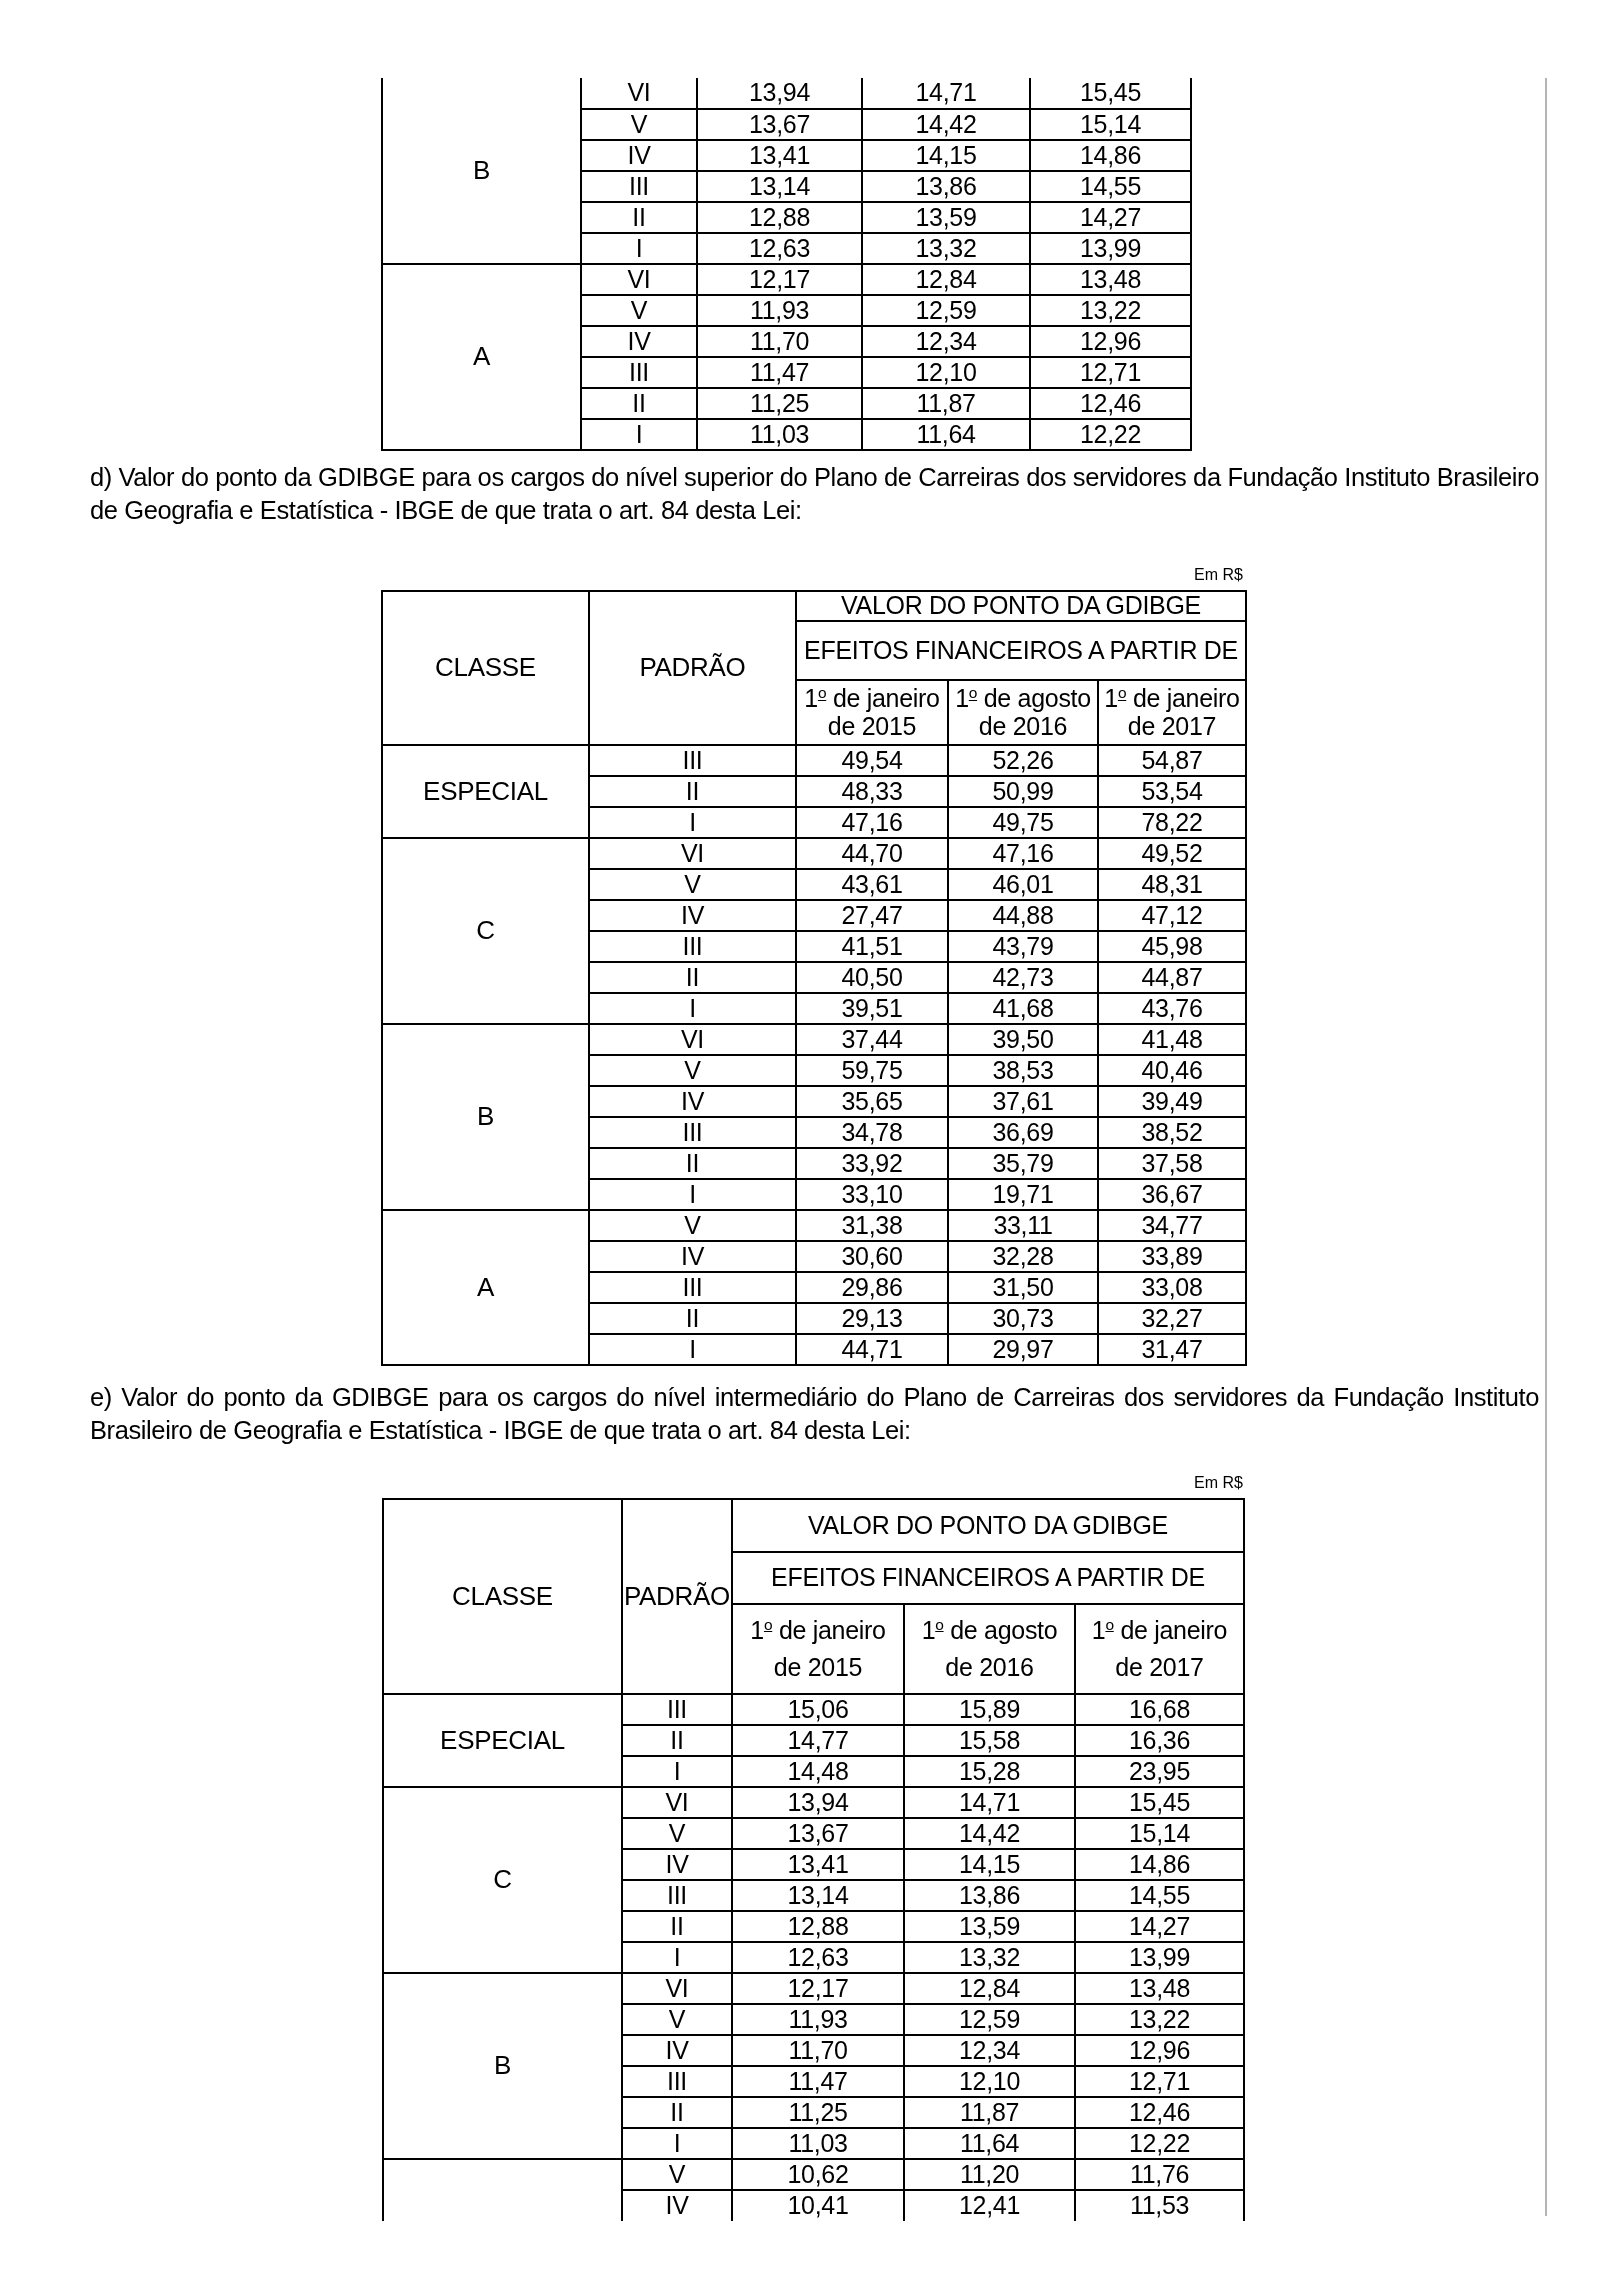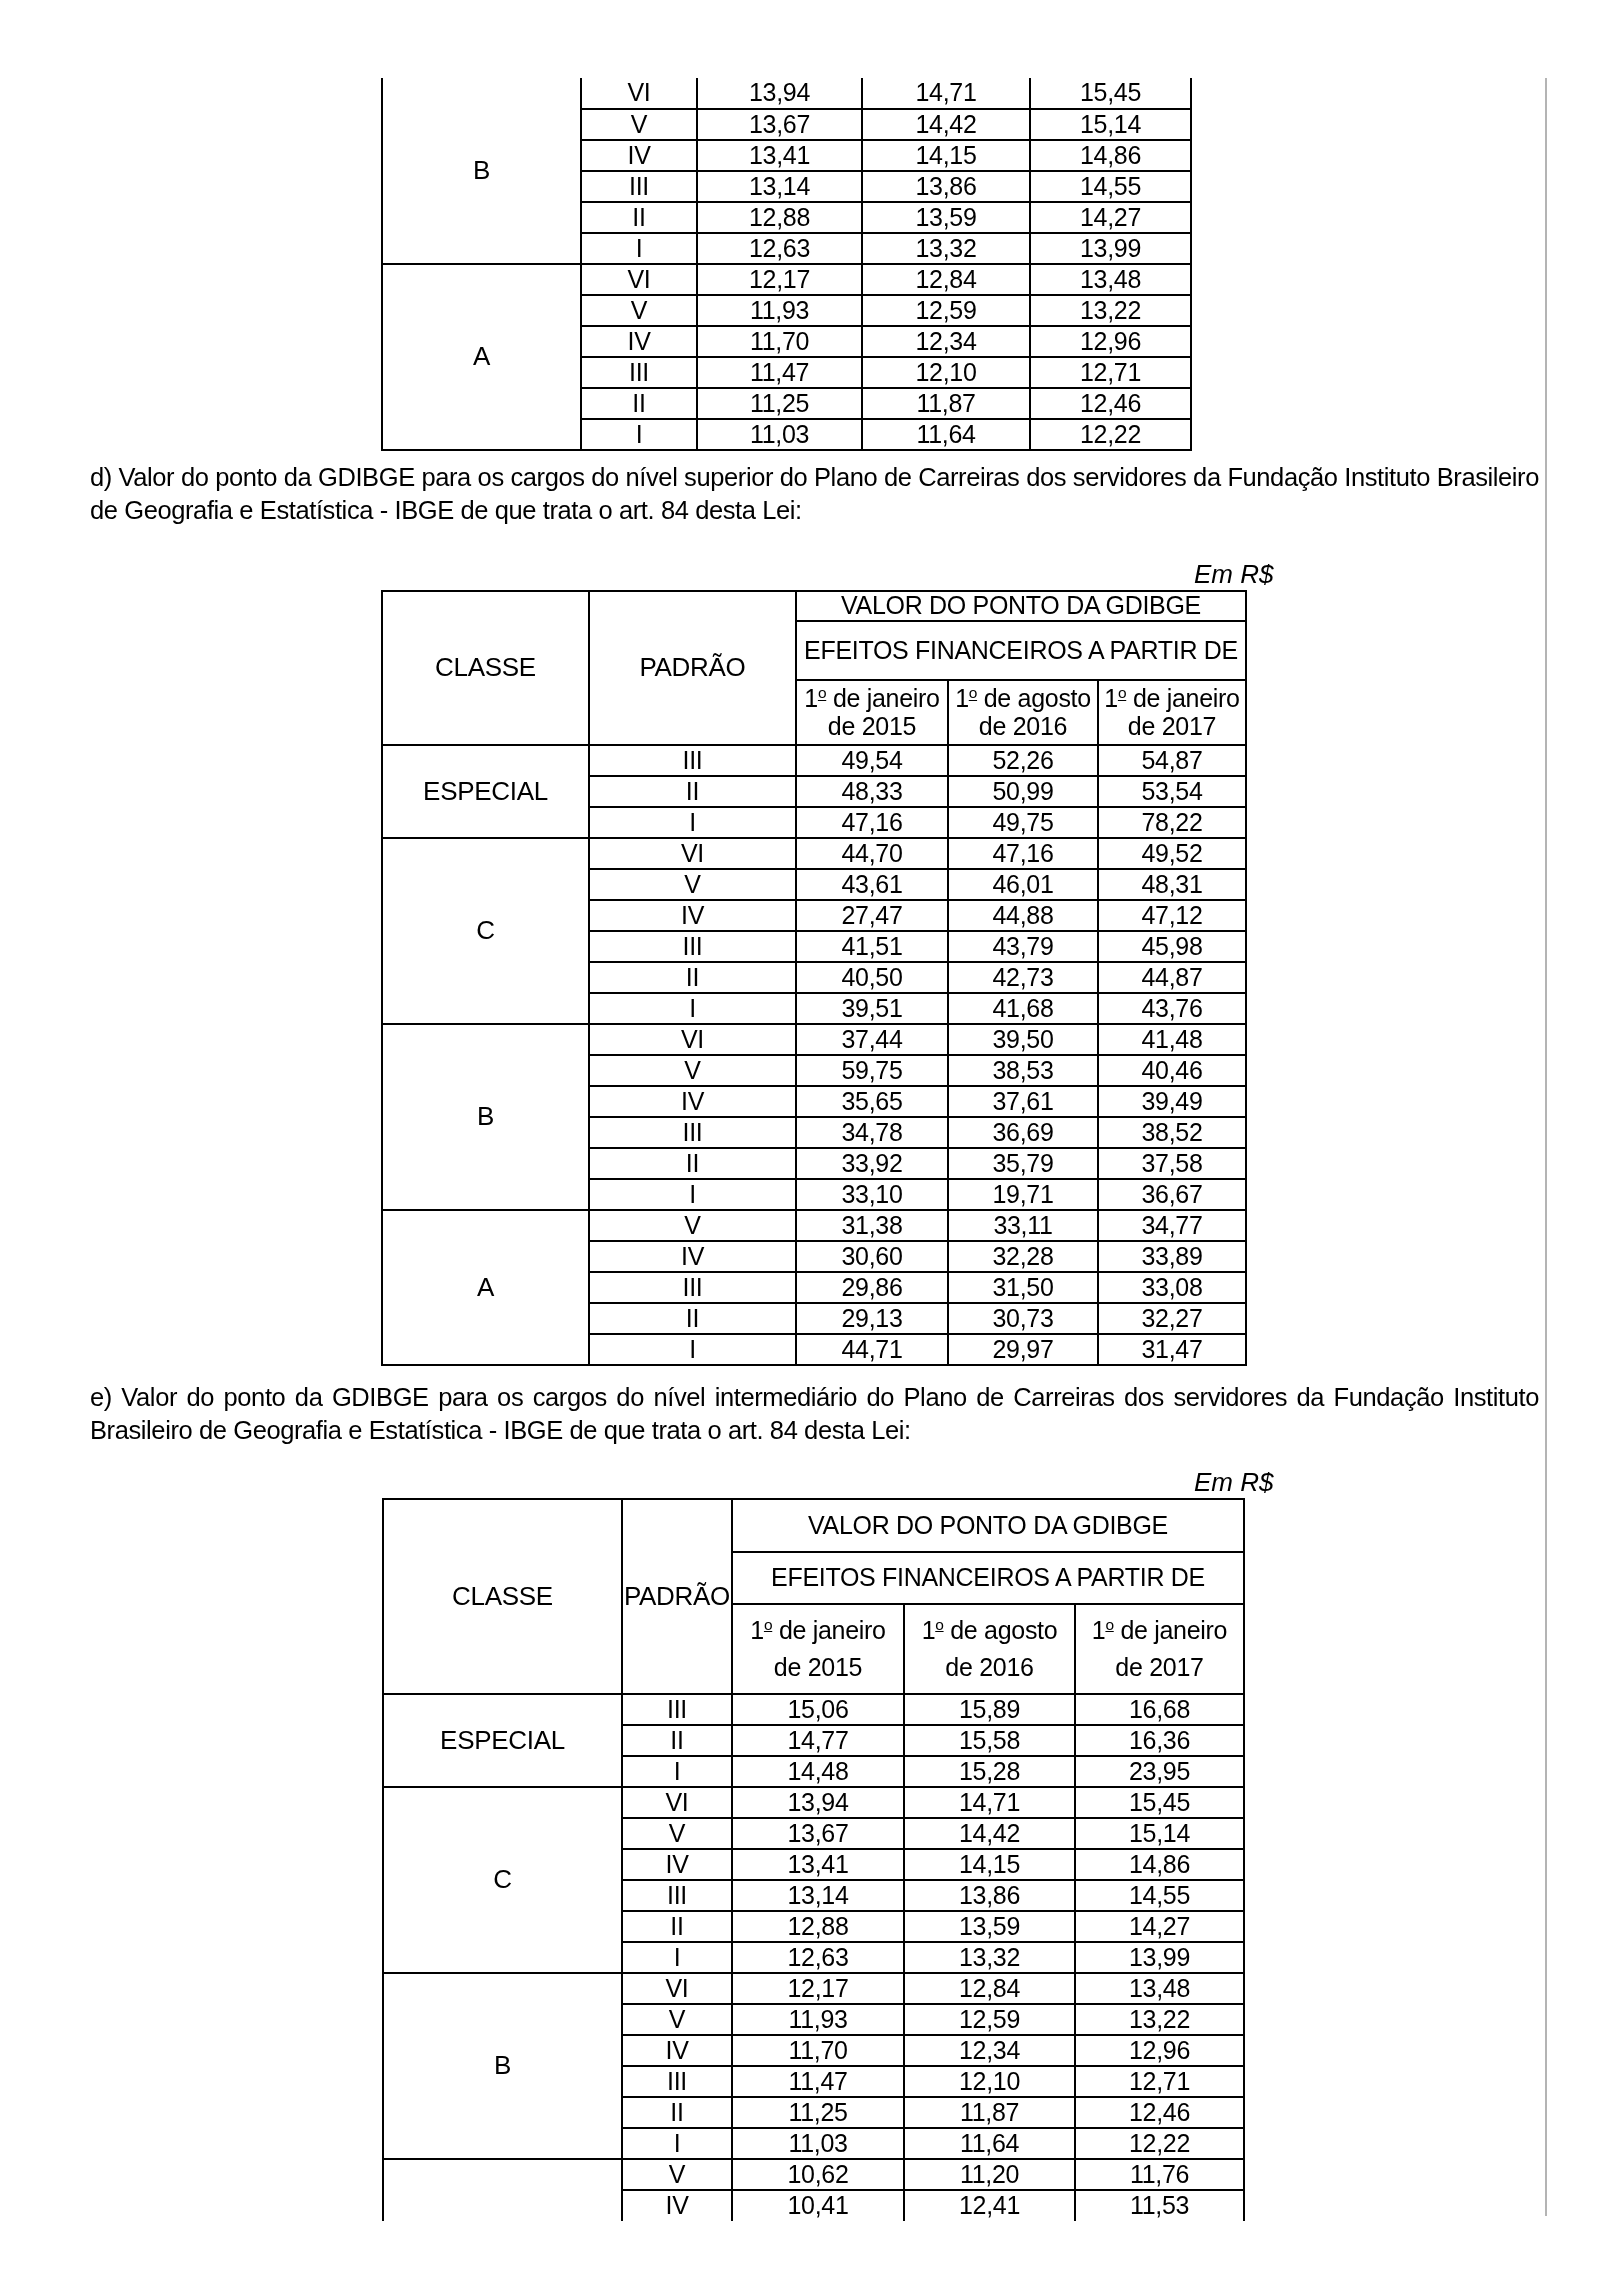--- a/index.html
+++ b/index.html
@@ -1,21 +1,21 @@
 <!DOCTYPE html>
 <html style="font-size:10.5px"><head>
 <meta charset="utf-8">
 <style>
   html, body { margin:0; padding:0; background:#ffffff; }
   body { width:1622px; height:2295px; position:relative; overflow:hidden;
          font-family:"Liberation Sans", sans-serif; color:#000; }
   .page-rule { position:absolute; left:1545px; top:78px; width:2px; height:2138px; background:#b4b4b4; }
   .para { position:absolute; left:90px; width:1449px; font-size:25.5px; line-height:33px;
           text-align:justify; text-align-last:left; letter-spacing:-0.4px; }
-  .unit { position:absolute; font-size:26px; line-height:29px;font-style:italic; }
+  .unit { position:absolute; font-size:16px; line-height:29px; }
   table.grid { position:absolute; border-collapse:collapse; table-layout:fixed; }
   table.grid td { border:2.3px solid #000; text-align:center; vertical-align:middle; padding:0;
                   font-size:25px; line-height:27.4px; letter-spacing:-0.3px; overflow:hidden; }
   table.grid td.cls { font-size:26px; }
   table.grid.open-top tr:first-child td { border-top:none; }
   table.grid.open-bottom tr:last-child td { border-bottom:none; }
   .hdr2 { line-height:29px; }
   sup.ord { font-size:0.62em; text-decoration:underline; vertical-align:0.55em; line-height:0; }
 </style>
 </head>

